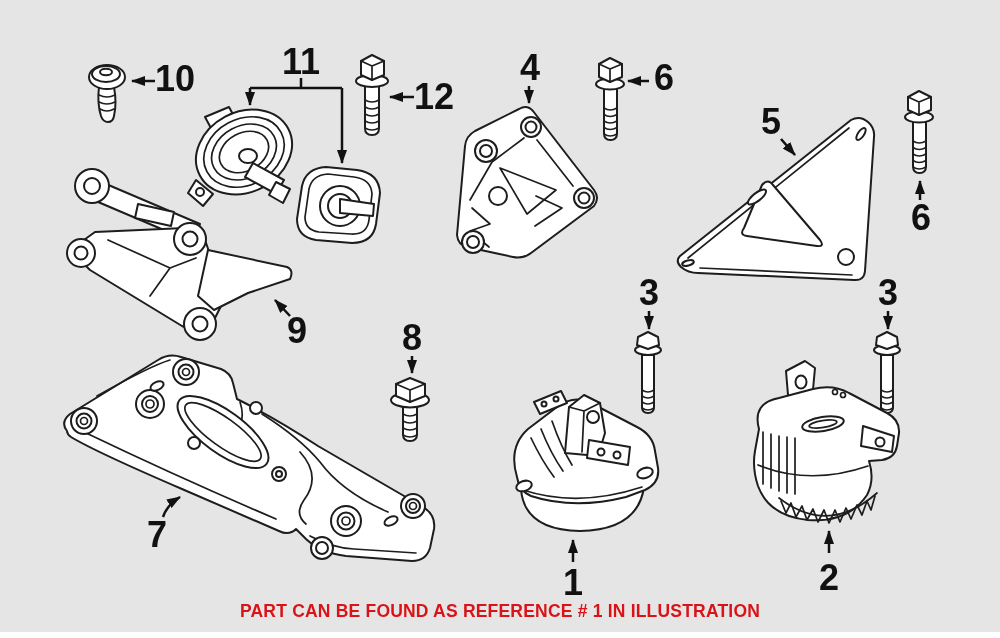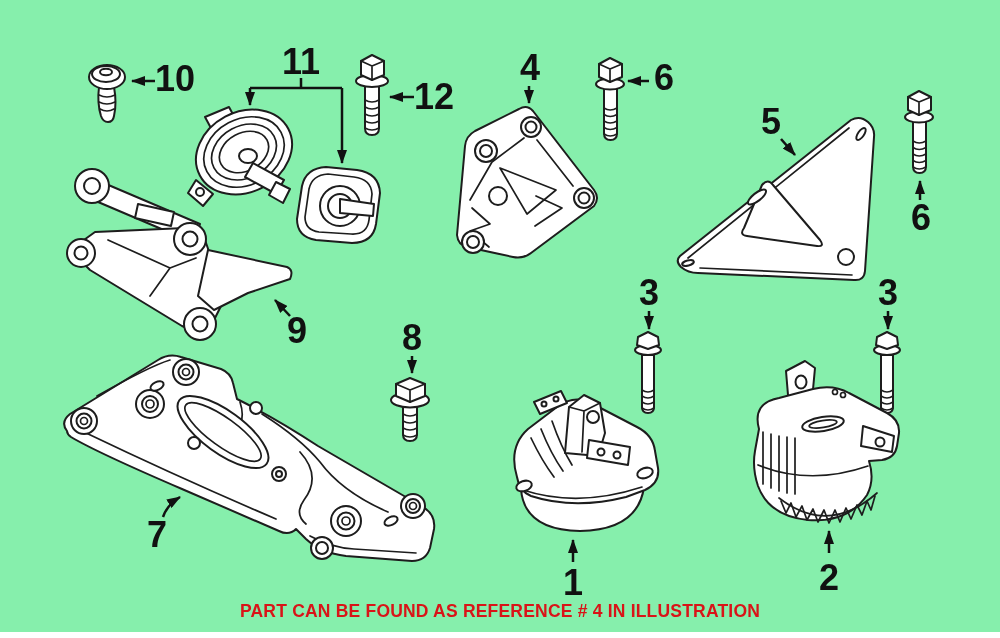--- a/index.html
+++ b/index.html
@@ -1,16 +1,16 @@
 <!DOCTYPE html>
 <html><head>
 <meta charset="utf-8">
 <style>
   html,body{margin:0;padding:0;background:#fff;}
-  .stage{position:relative;width:1000px;height:632px;background:#86efac;overflow:hidden;
+  .stage{position:relative;width:1000px;height:632px;background:#e5e5e5;overflow:hidden;
          font-family:"Liberation Sans",sans-serif;text-decoration:underline;}
   .stage svg{position:absolute;left:0;top:0;}
   .o{fill:#fff;stroke:#1d1d1d;stroke-width:2;stroke-linejoin:round;}
   .l{fill:none;stroke:#1d1d1d;stroke-width:1.7;stroke-linecap:round;stroke-linejoin:round;}
   .lead{fill:none;stroke:#111;stroke-width:2.5;}
   text.n{font-family:"Liberation Sans",sans-serif;font-weight:bold;font-size:36px;fill:#111;}
   .caption{position:absolute;left:0;right:0;bottom:10px;text-align:center;
            color:#d91418;font-weight:bold;font-size:17.5px;letter-spacing:.2px;}
 </style>
 </head>
@@ -257,14 +257,14 @@
   <g>
     <path class="lead" d="M573,562 L573,540" marker-end="url(#ah)"></path>
     <text class="n" x="573" y="595" text-anchor="middle">1</text>
   </g>
   <g>
     <path class="lead" d="M829,553 L829,531" marker-end="url(#ah)"></path>
     <text class="n" x="829" y="590" text-anchor="middle">2</text>
   </g>
 </svg>
 
-<div class="caption">PART CAN BE FOUND AS REFERENCE # 4 IN ILLUSTRATION</div>
+<div class="caption">PART CAN BE FOUND AS REFERENCE # 1 IN ILLUSTRATION</div>
 </div>
 
 </body></html>

